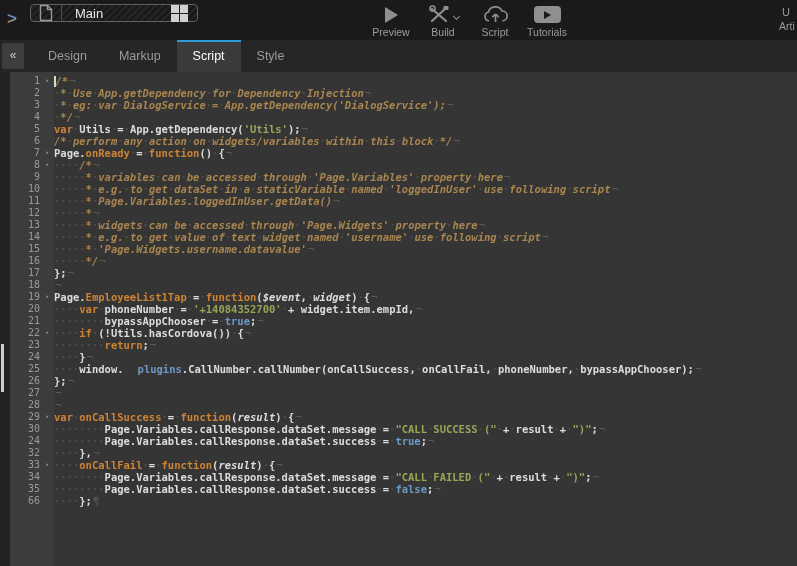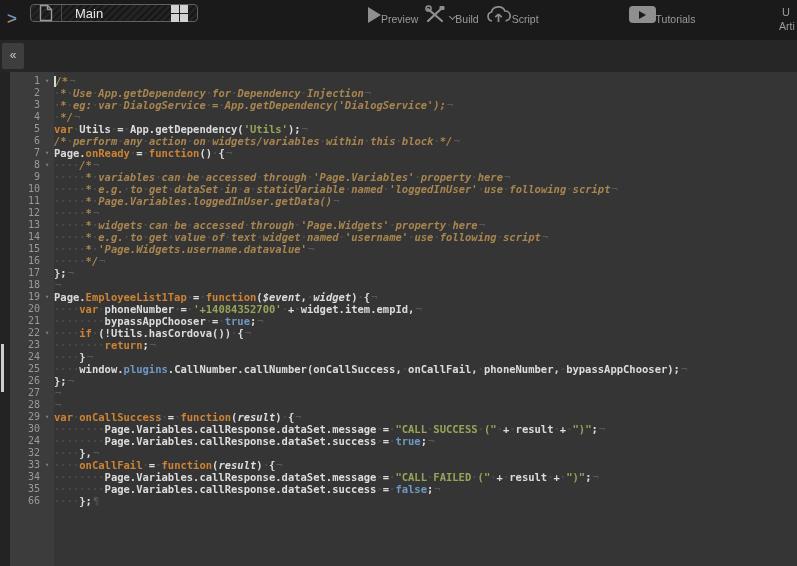--- a/index.html
+++ b/index.html
@@ -25,34 +25,34 @@
     display:flex; align-items:center; cursor:pointer;
   }
   .page-icon-box { width:31px; height:100%; border-right:1px solid #4c4c4c;
     display:flex; align-items:center; justify-content:center; }
   .page-label { margin-left:13px; color:#e8e8e8; font-size:13px; flex:1; }
   .grid-icon { width:17px; height:17px; margin-right:9px; display:grid;
     grid-template-columns:8px 8px; grid-template-rows:8px 8px; gap:1px; }
   .grid-icon span { background:#d2d2d2; }
 
   .actions { position:absolute; left:368px; top:4px; display:flex; align-items:flex-start; }
-  .action { display:flex; align-items:flex-end;
+  .action { display:flex; flex-direction:column; align-items:center;
     color:#9c9c9c; font-size:10.5px; min-width:46px; margin-right:6px;
     position:relative; cursor:pointer; }
   .action .ic { height:21px; display:flex; align-items:center; justify-content:center; }
   .action .lbl { margin-top:1px; white-space:nowrap; }
   .tri { width:0; height:0; border-left:13px solid #8f8f8f;
     border-top:8px solid transparent; border-bottom:8px solid transparent; }
   .caret { display:inline-block; width:5px; height:5px; margin-left:4px; margin-top:4px;
     border-right:1.6px solid #8f8f8f; border-bottom:1.6px solid #8f8f8f; transform:rotate(45deg); }
   .yt { width:27px; height:17px; background:#8f8f8f; border-radius:4px;
     display:flex; align-items:center; justify-content:center; }
   .yt-tri { width:0; height:0; border-left:7px solid #1a1a1a;
     border-top:4px solid transparent; border-bottom:4px solid transparent; }
-  .action.tutorials { margin-left:84px; }
+  .action.tutorials { }
   .clipped { position:absolute; left:779px; top:6px; width:40px; color:#9c9c9c;
     font-size:10.5px; cursor:pointer; }
   .clipped .cl-ic { display:block; margin-left:3px; font-size:11px; height:14px; }
 
   
   .tabbar { position:absolute; left:0; top:40px; width:797px; height:32px; background:#262626; }
   .collapse-btn { position:absolute; left:2px; top:3px; width:22px; height:26px;
     background:#3e3e3e; color:#c9c9c9; font-size:12px; text-align:center;
     line-height:25px; border-radius:2px; cursor:pointer; }
   .tabs { position:absolute; left:32px; top:0; height:32px; display:flex; }
@@ -77,21 +77,21 @@
   .line { display:flex; height:12px; line-height:12px; position:relative; }
   .ln { width:30px; flex:none; text-align:right; color:#9a9a9a;
     font-weight:normal; font-size:10px; position:relative; }
   .fold { width:14px; flex:none; text-align:center; color:#828282;
     font-size:7px; line-height:12px; font-weight:normal; position:relative; cursor:pointer; }
   .codeline { white-space:pre; color:#dcdcdc; }
   .t-c { color:#a8854e; font-style:italic; }
   .t-k { color:#cd8334; }
   .t-s { color:#97a558; }
   .t-a { color:#6e99c4; }
-  .t-b { color:#6e99c4; }
+  .t-b { color:#6e99c4;margin-left:14px; }
   .t-i { color:#dcdcdc; font-style:italic; }
   .t-p { color:#dcdcdc;text-align:center; }
   .ws { color:rgba(220,220,220,0.14); }
   .eol { color:#585858; font-style:normal; font-weight:normal; margin-left:1px; }
   .cursor { display:inline-block; width:1.5px; height:11px; background:#cfe0cf;
     vertical-align:-1.5px; }
 </style>
 </head>
 <body>
 
@@ -152,20 +152,26 @@
     </div>
 
   <div class="clipped">
     <span class="cl-ic">U</span>
     <span class="cl-lbl">Arti</span>
   </div>
 </div>
 
 <div class="tabbar">
   <div class="collapse-btn">«</div>
+  <div class="tabs">
+      <div class="tab">Design</div>
+      <div class="tab">Markup</div>
+      <div class="tab active">Script</div>
+      <div class="tab">Style</div>
+    </div>
 </div>
 
 <div class="left-strip">
   <div class="scroll-thumb"></div>
 </div>
 
 <div class="editor">
     <div class="line">
       <span class="ln">1</span>
       <span class="fold">▾</span>

